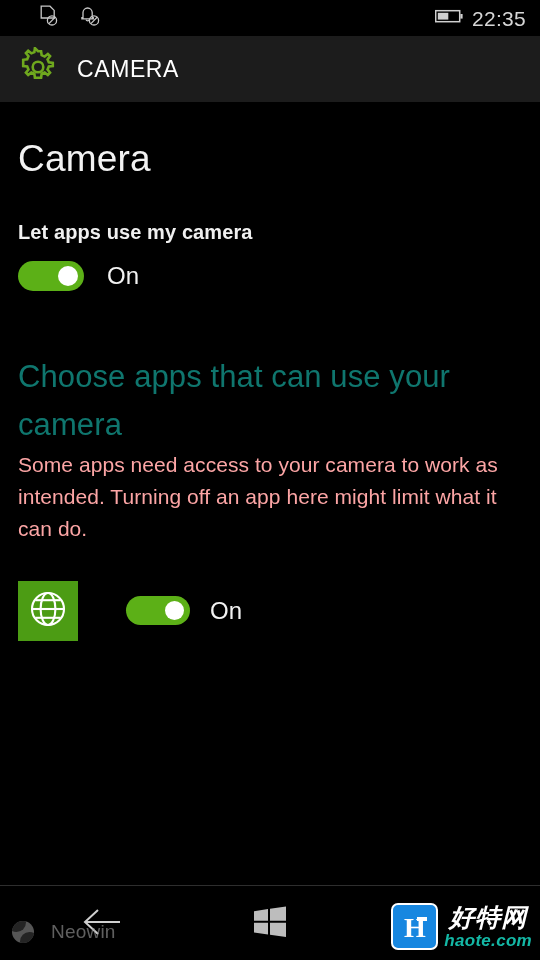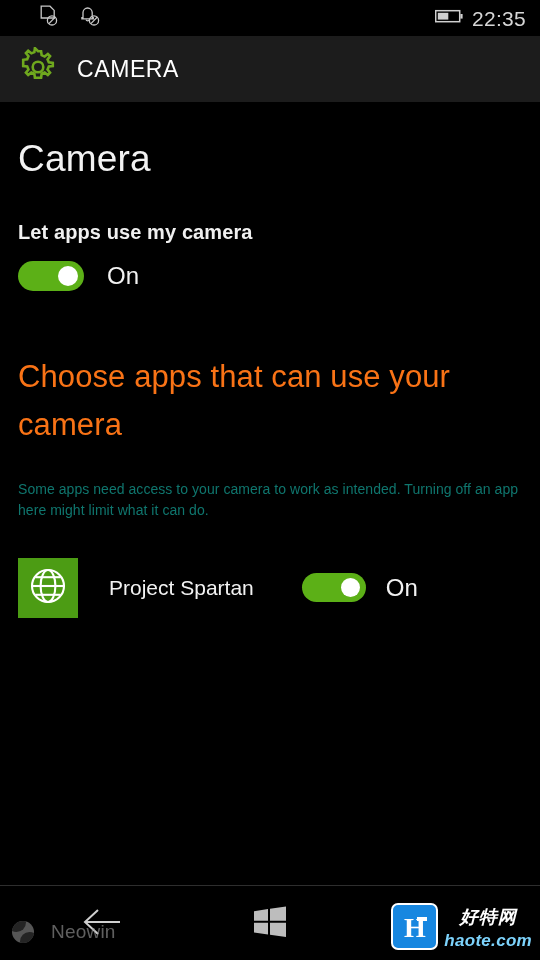--- a/index.html
+++ b/index.html
@@ -57,26 +57,26 @@
   }
   .toggle .knob {
     position:absolute; width:20px; height:20px; border-radius:50%;
     background:#fff; top:5px; right:6px;
   }
   .toggle-label {
     color:#f2f2f2; font-size:24px; margin-left:23px; font-weight:400;
   }
 
   .section-heading {
-    color:#f97316; font-size:31px; font-weight:300; line-height:1.55;
+    color:#0f766e; font-size:31px; font-weight:300; line-height:1.55;
     margin-top:62px; letter-spacing:0.1px;
   }
   .body-text {
-    color:#0f766e; font-size:14px; font-weight:400; line-height:1.52;
-    margin-top:30px; letter-spacing:0.05px;
+    color:#fca5a5; font-size:21px; font-weight:400; line-height:1.52;
+    letter-spacing:0.05px;
   }
 
   
   .app-row { display:flex; align-items:center; margin-top:36px; }
   .app-tile {
     width:60px; height:60px; background:#4c9c14; flex:none;
     display:flex; align-items:center; justify-content:center;
   }
   .app-name {
     color:#f2f2f2; font-size:21px; margin-left:31px; font-weight:400;
@@ -137,27 +137,27 @@
   .wm-haote-h {
     position:absolute; left:0; right:0; top:9px; text-align:center;
     color:#fff; font-size:28px; font-weight:700; line-height:28px;
     font-family:"Liberation Serif", serif;
   }
   .wm-haote-dash {
     position:absolute; right:9px; top:12px; width:10px; height:4px; background:#fff;
   }
   .wm-haote-right { display:flex; flex-direction:column; align-items:center; }
   .wm-haote-cn {
-    color:#fff; font-size:18px; font-weight:700; line-height:27px;
+    color:#fff; font-size:25px; font-weight:700; line-height:27px;
     letter-spacing:1px; font-style:italic;
     text-shadow:-1.5px -1.5px 0 #000, 1.5px -1.5px 0 #000, -1.5px 1.5px 0 #000, 1.5px 1.5px 0 #000;
     font-family:Liberation Sans, sans-serif;
   }
   .wm-haote-url {
-    color:#7dd3fc; font-size:17px; font-weight:700; font-style:italic;
+    color:#14b8a6; font-size:17px; font-weight:700; font-style:italic;
     line-height:19px; letter-spacing:0.3px;
     text-shadow:-1.2px -1.2px 0 #000, 1.2px -1.2px 0 #000, -1.2px 1.2px 0 #000, 1.2px 1.2px 0 #000;
   }
 </style>
 </head>
 <body>
 
 <div class="phone">
 
   <div class="statusbar">
@@ -226,21 +226,20 @@
               <g fill="none" stroke="#ffffff" stroke-width="2.1">
                 <circle cx="22" cy="22" r="16"></circle>
                 <ellipse cx="22" cy="22" rx="7.4" ry="16"></ellipse>
                 <line x1="6" y1="22" x2="38" y2="22"></line>
                 <line x1="9.3" y1="13.2" x2="34.7" y2="13.2"></line>
                 <line x1="9.3" y1="30.8" x2="34.7" y2="30.8"></line>
               </g>
             </svg>
           </span>
         </div>
-        <div class="app-name">Project Spartan</div>
         <div class="app-toggle-wrap">
           <div class="toggle">
             <div class="knob"></div>
           </div>
           <div class="toggle-label">On</div>
         </div>
       </div>
     </div>
   </div>
 

